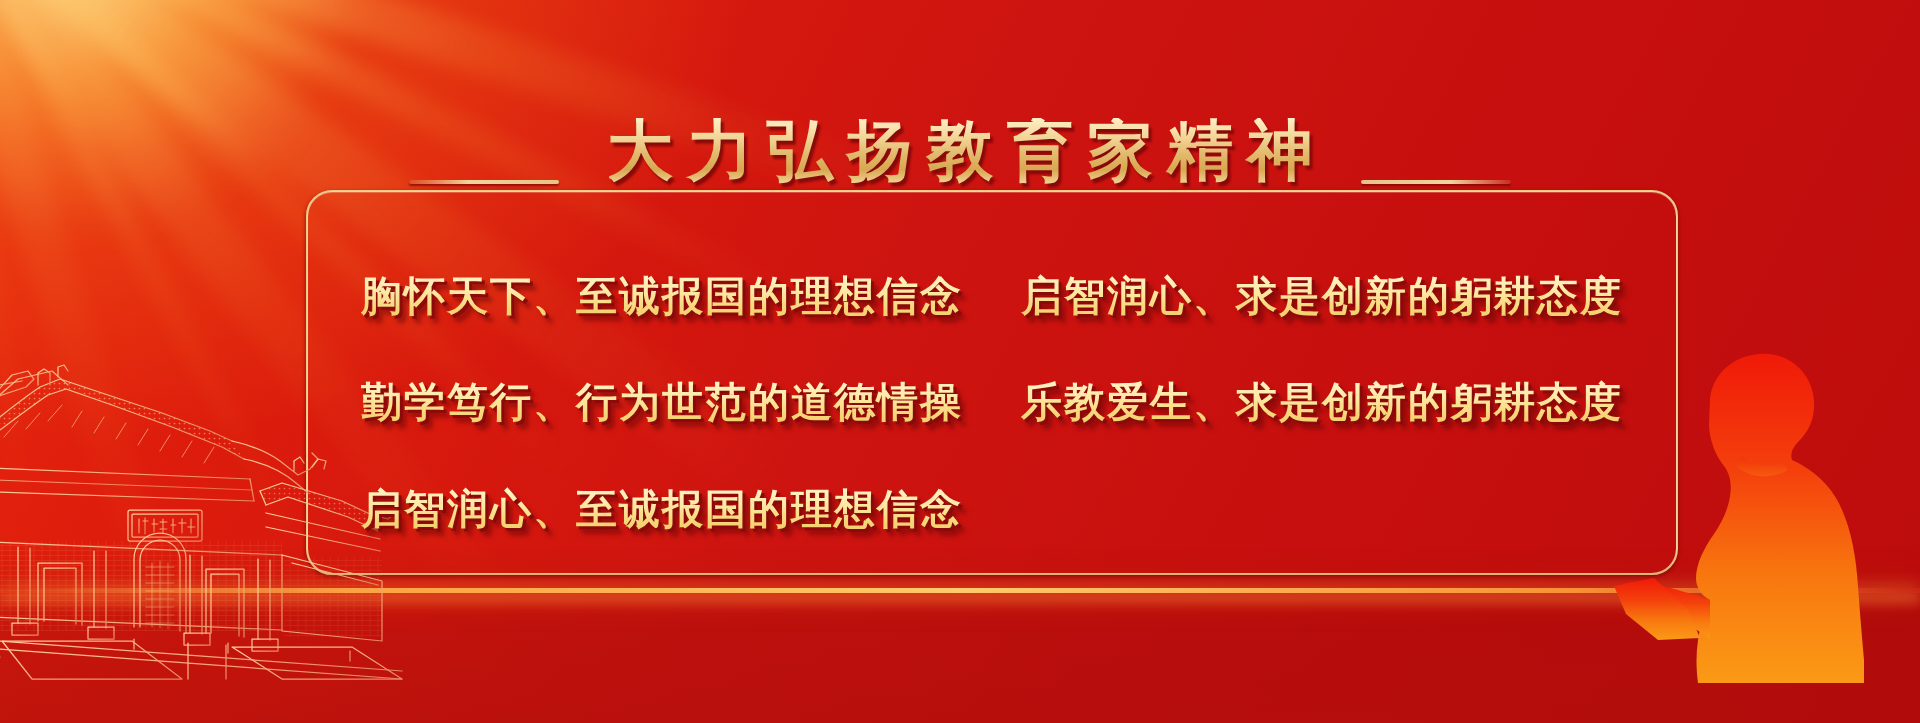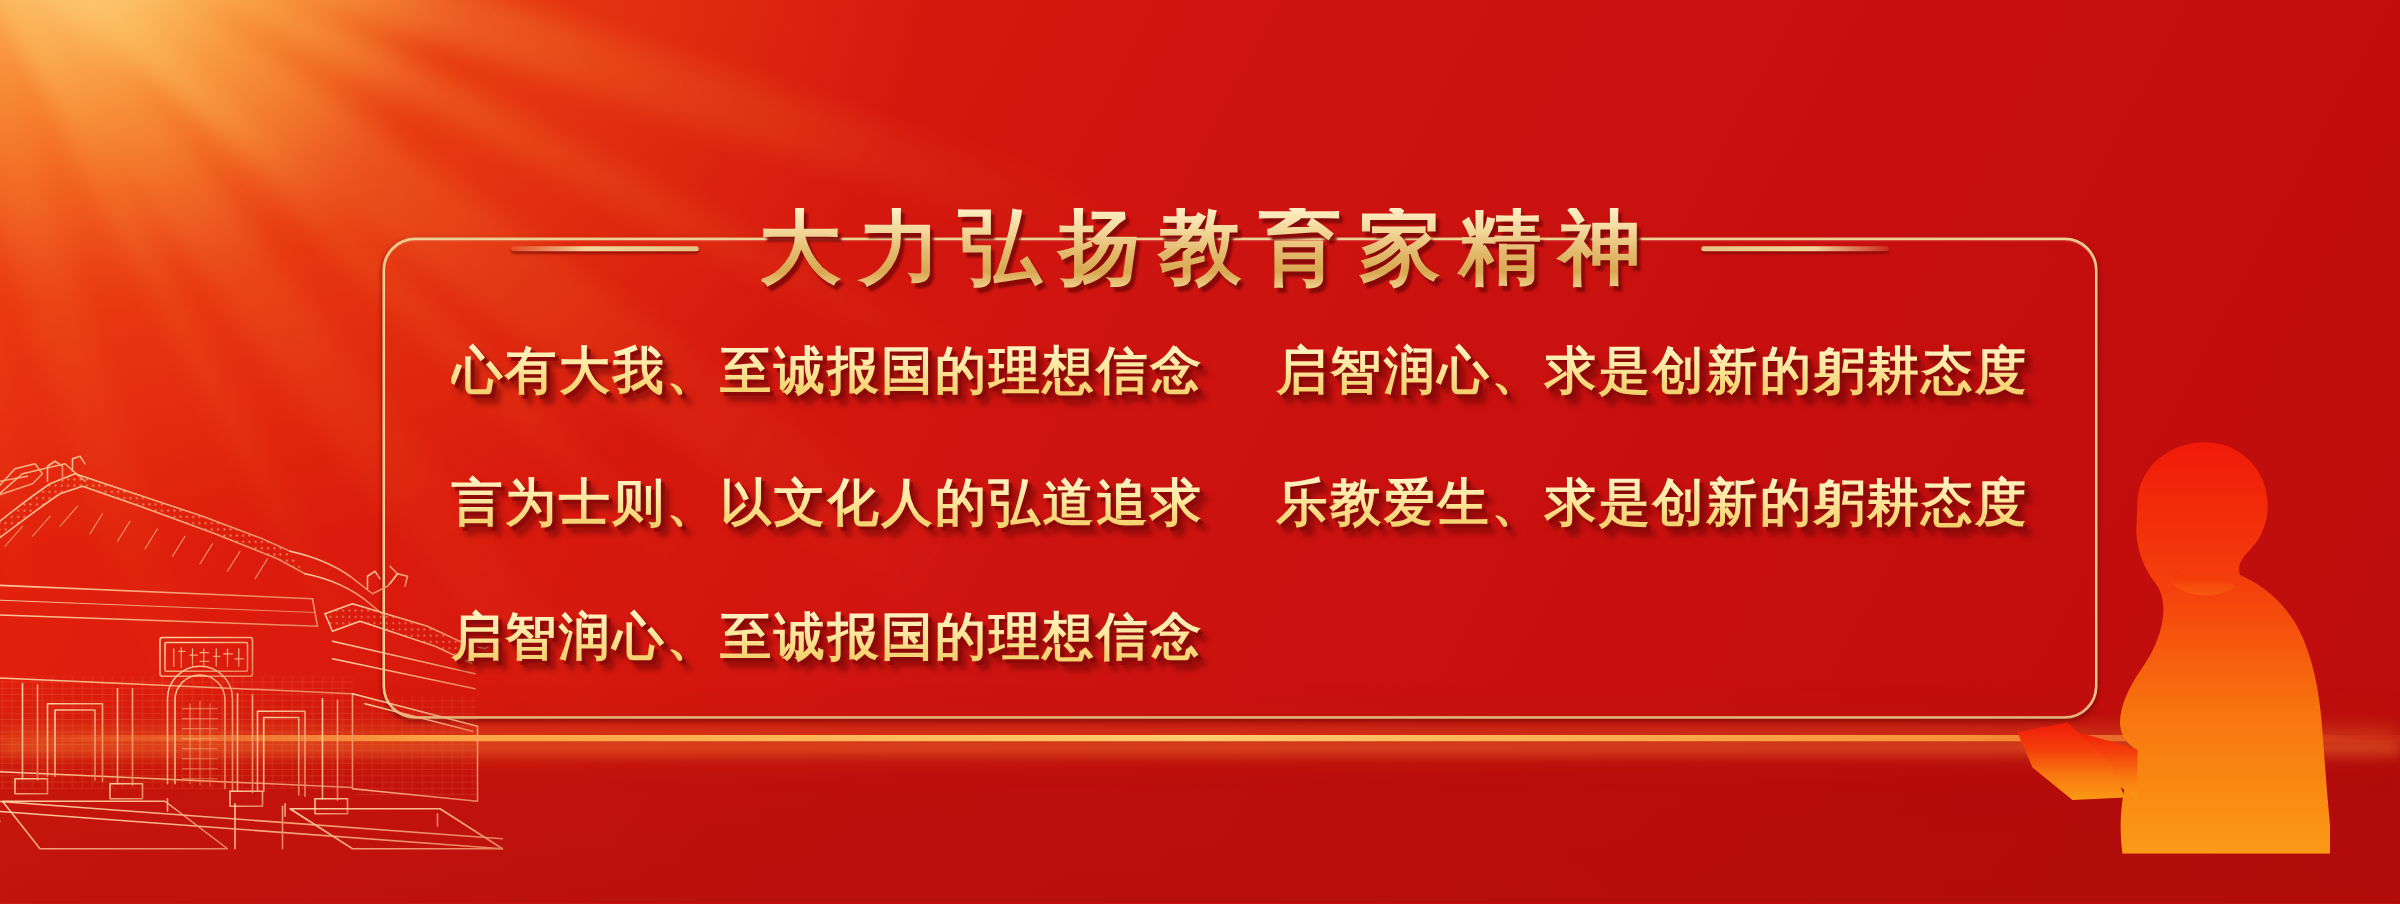--- a/index.html
+++ b/index.html
@@ -71,23 +71,22 @@
     content:"";
     position:absolute; left:-1px; top:-1px; right:-1px; bottom:-1px;
     border-radius:26px;
     border:1px solid rgba(255,238,190,.35);
     pointer-events:none;
   }
 
   
   .title-row {
     position:absolute; left:0; right:0; top:118px;
-    display:flex; align-items:center; justify-content:center; gap:34px;
+    display:flex; align-items:flex-end; justify-content:center; gap:34px;
     z-index:6;
-    margin-top:48px;
   }
   .dash {
     width:150px; height:4px;
     background:linear-gradient(to right, rgba(232,200,135,.15), #f0d59a 40%, #e6c285 100%);
     box-shadow:0 2px 2px rgba(120,6,6,.7);
     border-radius:2px;
   }
   .dash.right{ background:linear-gradient(to left, rgba(232,200,135,.15), #f0d59a 40%, #e6c285 100%); }
   .main-title {
     font-family:"Liberation Serif","DejaVu Serif",serif;
@@ -158,23 +157,23 @@
 
   <div class="frame"></div>
 
   <div class="title-row">
     <span class="dash left"></span>
     <span class="main-title">大力弘扬教育家精神</span>
     <span class="dash right"></span>
   </div>
 
   <div class="slogans">
-    <div class="slogan">心有大我、至诚报国的理想信念</div>
+    <div class="slogan">胸怀天下、至诚报国的理想信念</div>
     <div class="slogan">启智润心、求是创新的躬耕态度</div>
-    <div class="slogan">言为士则、以文化人的弘道追求</div>
+    <div class="slogan">勤学笃行、行为世范的道德情操</div>
     <div class="slogan">乐教爱生、求是创新的躬耕态度</div>
     <div class="slogan">启智润心、至诚报国的理想信念</div>
   </div>
 
   <div class="building">
     <svg viewBox="0 0 430 340" xmlns="http://www.w3.org/2000/svg">
       <defs>
         <linearGradient id="lineGold" x1="0" y1="0" x2="1" y2="1">
           <stop offset="0%" stop-color="#ffd9a8"></stop>
           <stop offset="55%" stop-color="#f7ae7e"></stop>

